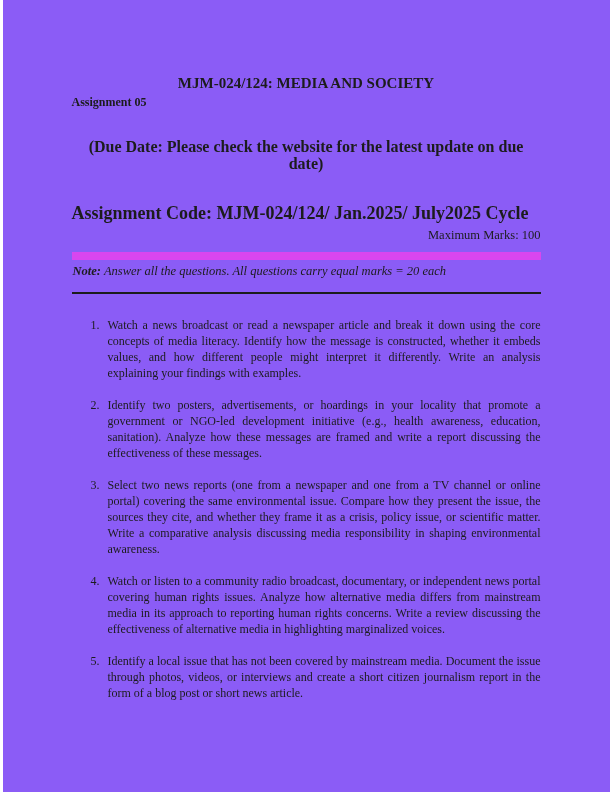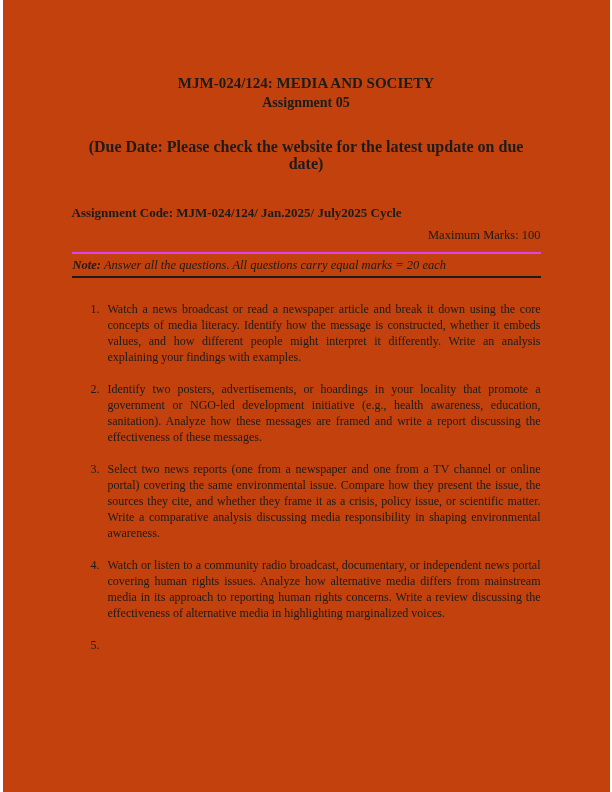--- a/index.html
+++ b/index.html
@@ -5,64 +5,64 @@
   html, body {
     margin: 0;
     padding: 0;
     background: #ffffff;
   }
   .page {
     position: relative;
     width: 607px;
     height: 792px;
     margin: 0 auto;
-    background: #c2410c;
+    background: #8b5cf6;
     color: #1c1c1c;
     font-family: "Liberation Serif", "DejaVu Serif", serif;
     box-sizing: border-box;
     padding: 0 69px;
     overflow: hidden;
   }
   .doc-title {
     margin-top: 74px;
     text-align: center;
     font-weight: bold;
     font-size: 15px;
     line-height: 19px;
   }
   .doc-subtitle {
-    text-align: center;
+    text-align: left;
     font-weight: bold;
-    font-size: 14px;
+    font-size: 12px;
     line-height: 19px;
   }
   .due-date {
     margin-top: 26px;
     text-align: center;
     font-weight: bold;
     font-size: 16px;
     line-height: 17px;
   }
   .code-line {
     margin-top: 33px;
     font-weight: bold;
-    font-size: 13px;
+    font-size: 18px;
     line-height: 16px;
   }
   .marks-block {
     margin-top: 7px;
     text-align: right;
     font-size: 12.5px;
     line-height: 14px;
   }
   .note-box {
     margin-top: 10px;
-    border-top: 2px solid #d946ef;
+    border-top: 8px solid #d946ef;
     border-bottom: 2px solid #1c1c1c;
-    padding: 4px 0 3px 1px;
+    padding: 4px 0 13px 1px;
     font-style: italic;
     font-size: 12.5px;
     line-height: 15px;
   }
   .note-label {
     font-weight: bold;
   }
   .attempt-line {
     margin-top: 10px;
   }
@@ -121,16 +121,17 @@
     <li>
       <span class="q-num">3.</span>
       <span>Select two news reports (one from a newspaper and one from a TV channel or online portal) covering the same environmental issue.  Compare how they present the issue, the sources they cite, and whether they frame it as a crisis, policy issue, or scientific matter. Write a comparative analysis discussing media responsibility in shaping environmental awareness.</span>
     </li>
     <li>
       <span class="q-num">4.</span>
       <span>Watch or listen to a community radio broadcast, documentary, or independent news portal covering human rights issues. Analyze how alternative media differs from mainstream media in its approach to reporting human rights concerns. Write a review discussing the effectiveness of alternative media in highlighting marginalized voices.</span>
     </li>
     <li>
       <span class="q-num">5.</span>
+      <span>Identify a local issue that has not been covered by mainstream media. Document the issue through photos, videos, or interviews and create a short citizen journalism report in the form of a blog post or short news article.</span>
     </li>
   </ol>
 
 </div>
 
 </body></html>

